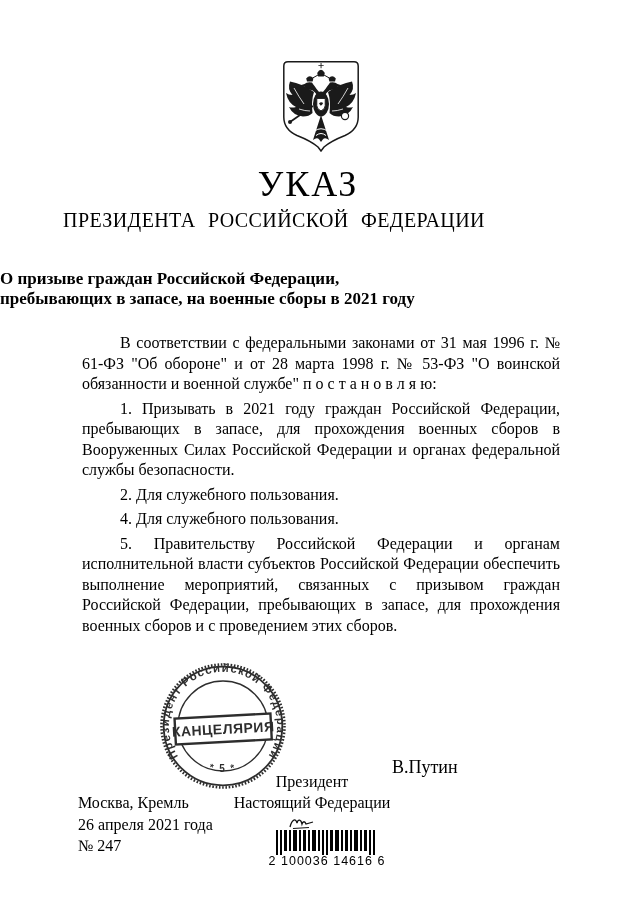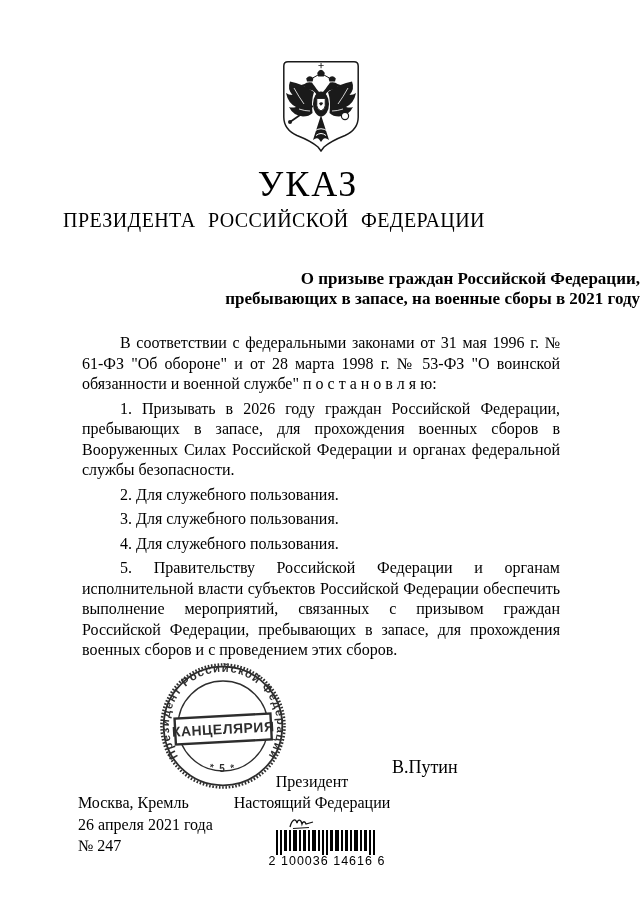--- a/index.html
+++ b/index.html
@@ -19,21 +19,21 @@
     letter-spacing:2px;
   }
   .issuer{
     left:0;top:209px;width:548px;
     text-align:center;
     font-size:20px;line-height:22px;
     letter-spacing:0.4px;word-spacing:7px;
   }
   .doc-title{
     left:0;top:269px;width:640px;
-    text-align:right;
+    text-align:left;
     font-weight:bold;
     font-size:17px;line-height:20px;
   }
   .body-text{
     left:78px;top:329px;width:486px;
     font-size:16px;line-height:20.5px;
   }
   .body-text p{
     margin:4px;
     text-align:justify;
@@ -106,23 +106,22 @@
   <div class="abs doc-type">УКАЗ</div>
   <div class="abs issuer">ПРЕЗИДЕНТА РОССИЙСКОЙ ФЕДЕРАЦИИ</div>
 
   <div class="abs doc-title">
     <div>О призыве граждан Российской Федерации,</div>
     <div>пребывающих в запасе, на военные сборы в 2021 году</div>
   </div>
 
   <div class="abs body-text">
     <p>В соответствии с федеральными законами от 31 мая 1996 г. № 61-ФЗ "Об обороне" и от 28 марта 1998 г. № 53-ФЗ "О воинской обязанности и военной службе" п о с т а н о в л я ю:</p>
-    <p>1. Призывать в 2026 году граждан Российской Федерации, пребывающих в запасе, для прохождения военных сборов в Вооруженных Силах Российской Федерации и органах федеральной службы безопасности.</p>
+    <p>1. Призывать в 2021 году граждан Российской Федерации, пребывающих в запасе, для прохождения военных сборов в Вооруженных Силах Российской Федерации и органах федеральной службы безопасности.</p>
     <p>2. Для служебного пользования.</p>
-    <p>3. Для служебного пользования.</p>
     <p>4. Для служебного пользования.</p>
     <p>5. Правительству Российской Федерации и органам исполнительной власти субъектов Российской Федерации обеспечить выполнение мероприятий, связанных с призывом граждан Российской Федерации, пребывающих в запасе, для прохождения военных сборов и с проведением этих сборов.</p>
   </div>
 
   <div class="abs sig-title">
     <div>Президент</div>
     <div>Настоящий Федерации</div>
   </div>
   <div class="abs sig-name">В.Путин</div>
 

